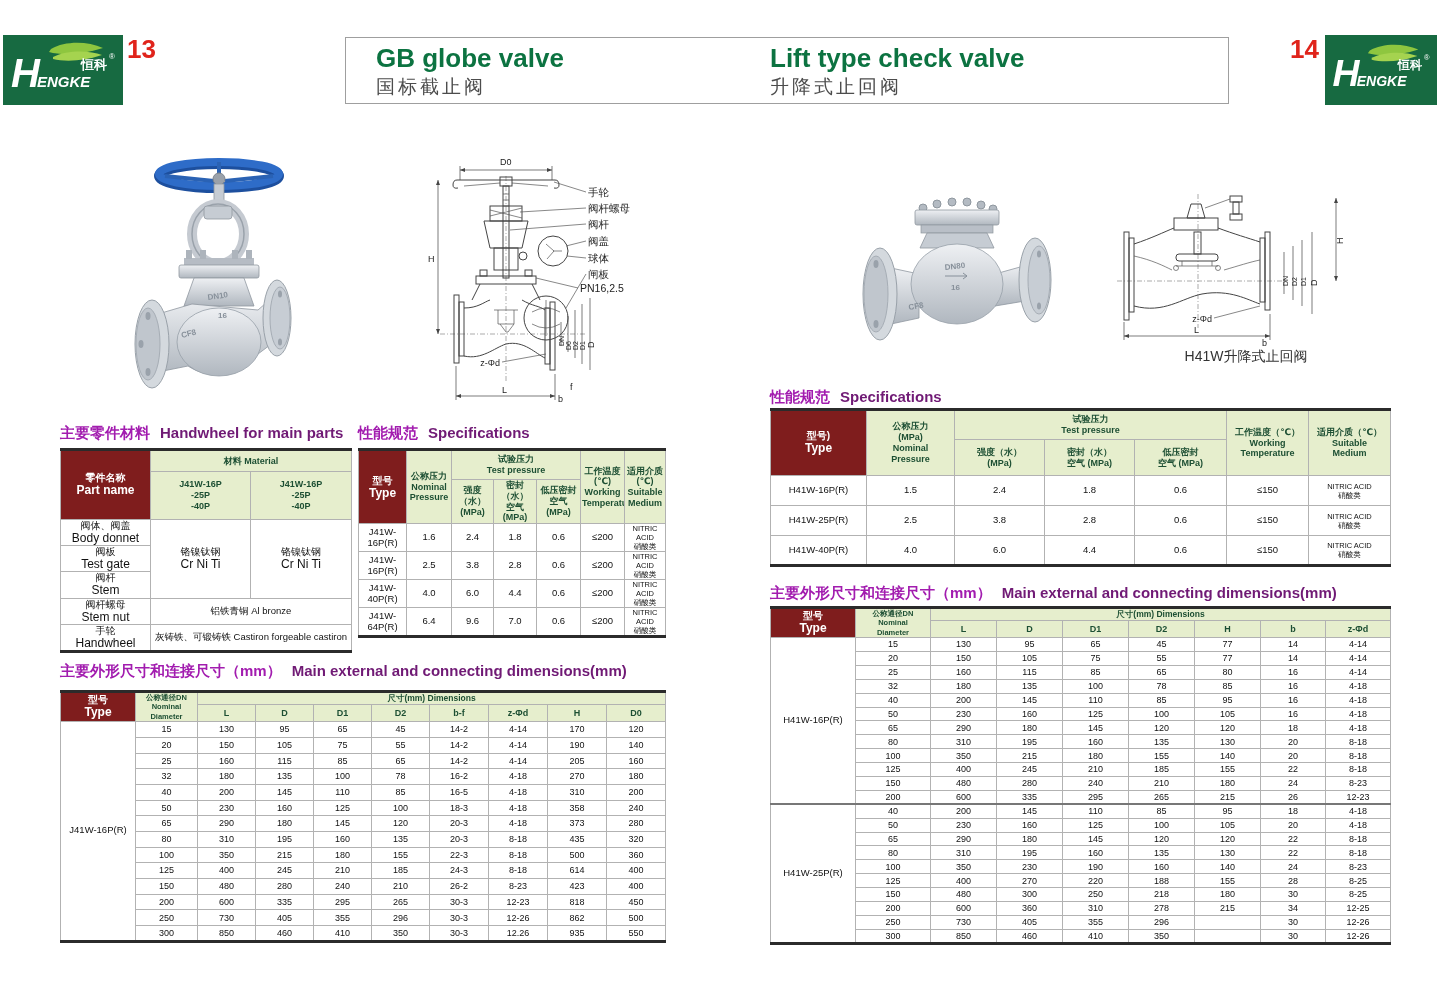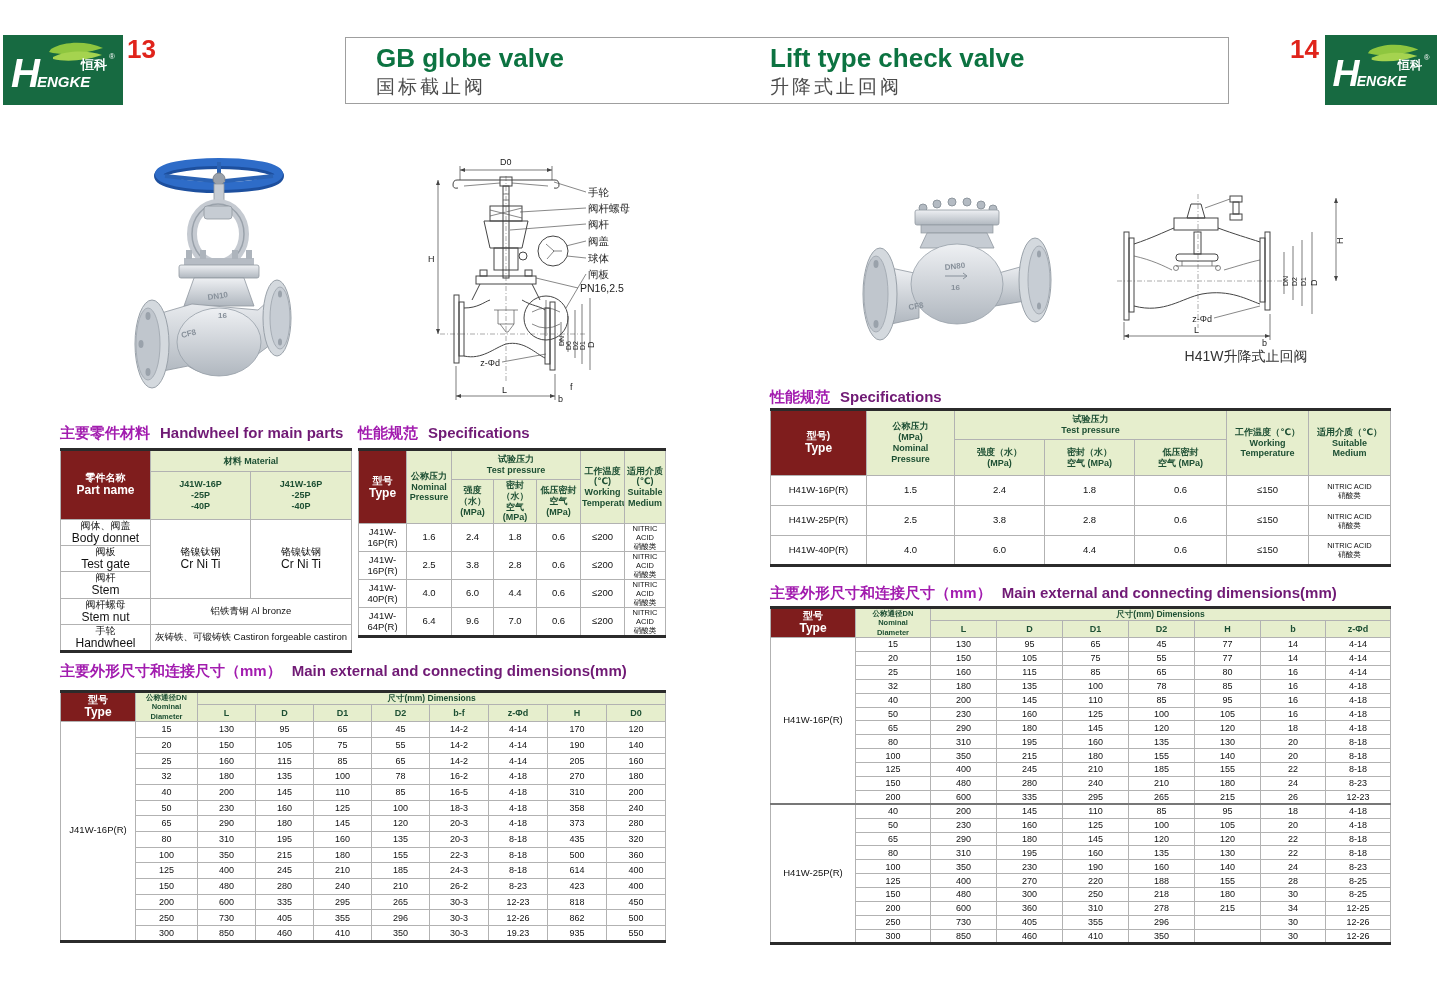--- a/index.html
+++ b/index.html
@@ -630,21 +630,21 @@
         <td>862</td>
         <td>500</td>
       </tr>
       <tr>
         <td>300</td>
         <td>850</td>
         <td>460</td>
         <td>410</td>
         <td>350</td>
         <td>30-3</td>
-        <td>19.23</td>
+        <td>12.26</td>
         <td>935</td>
         <td>550</td>
       </tr>
     </tbody>
 </table>
 
 <div class="sec-title" style="left:770px;top:388px">
   <span class="t-cn">性能规范</span><span class="t-en">Specifications</span>
 </div>
 <table class="tbl spec-r" style="left:770px;top:408px;width:620px">

